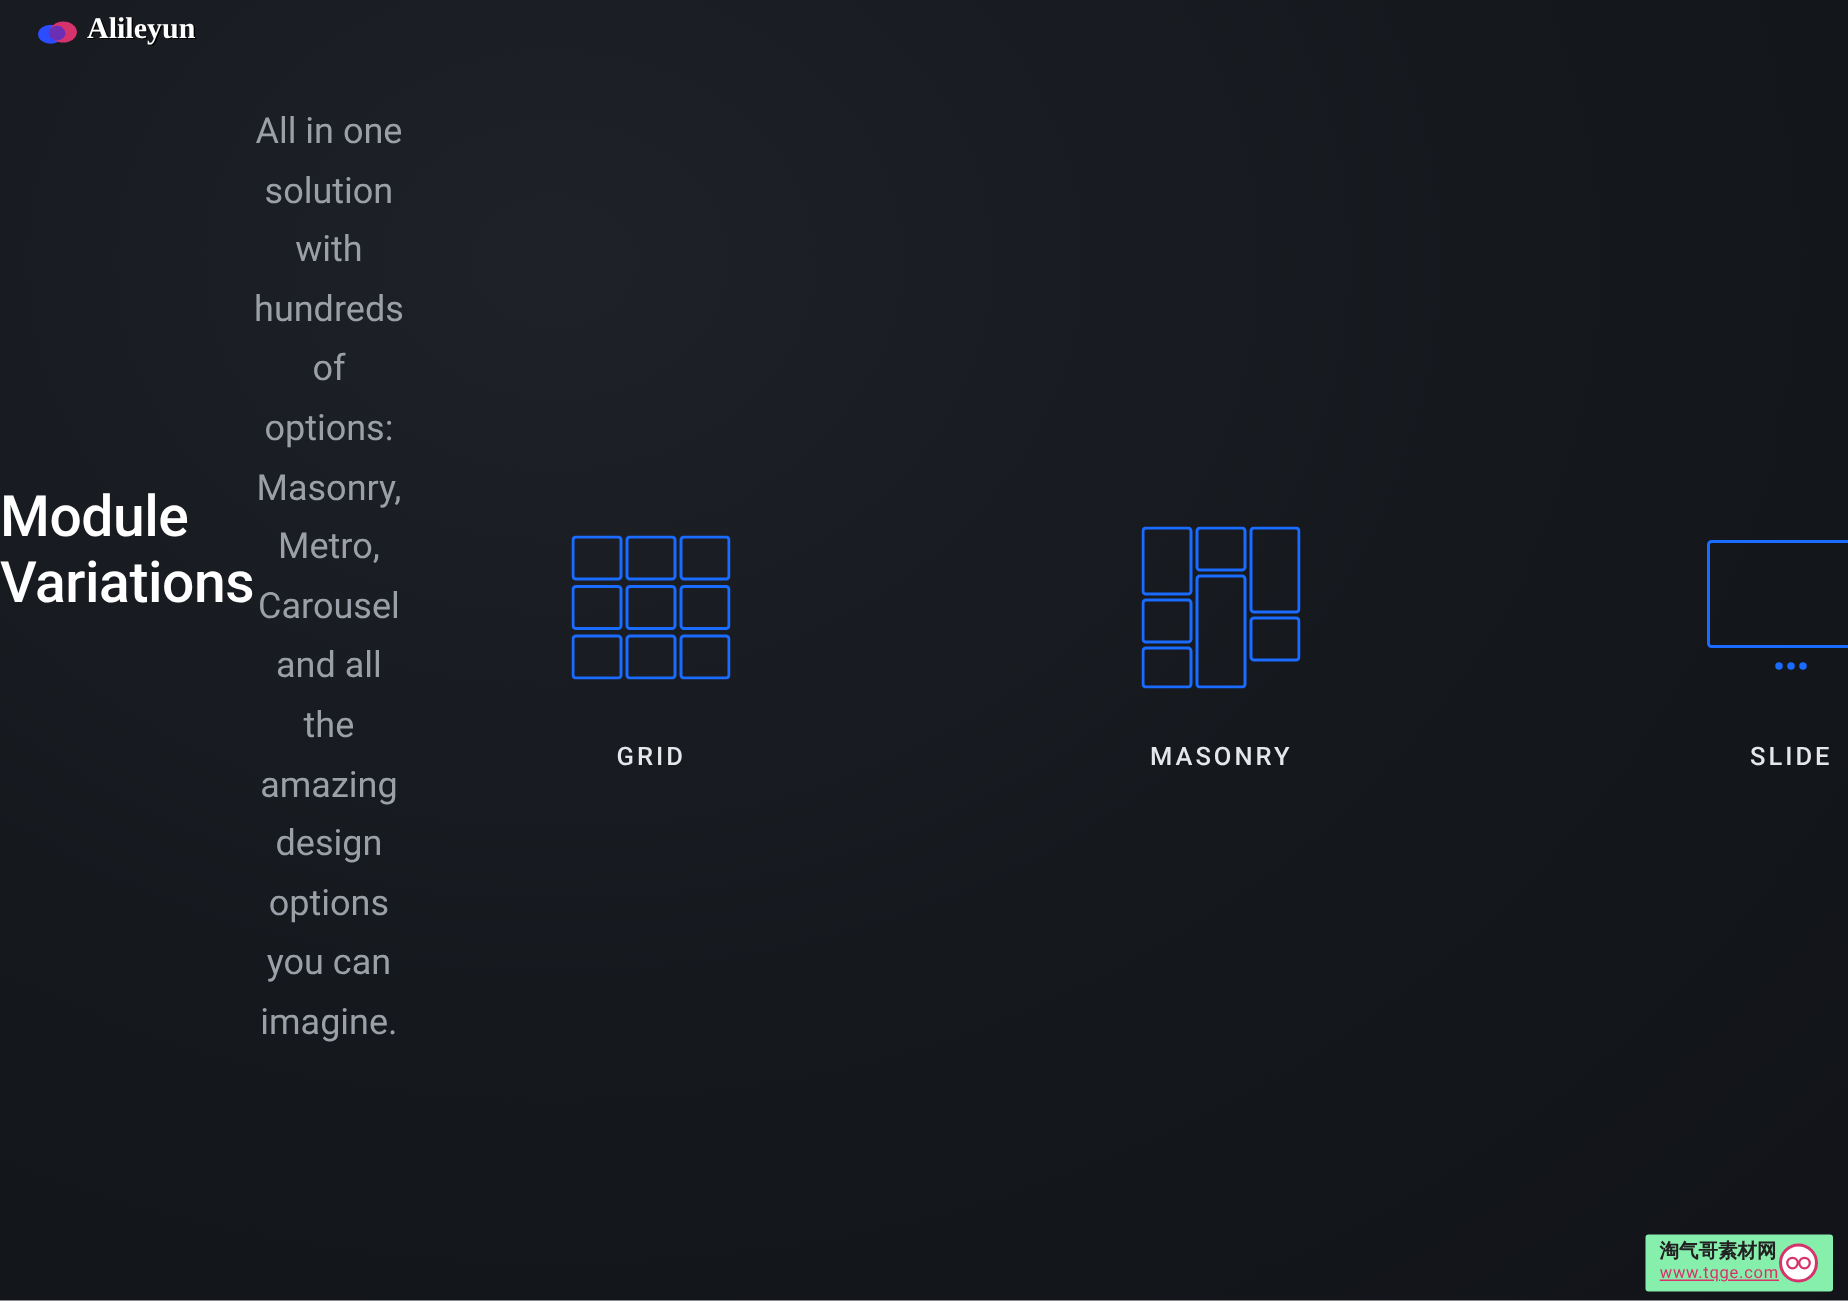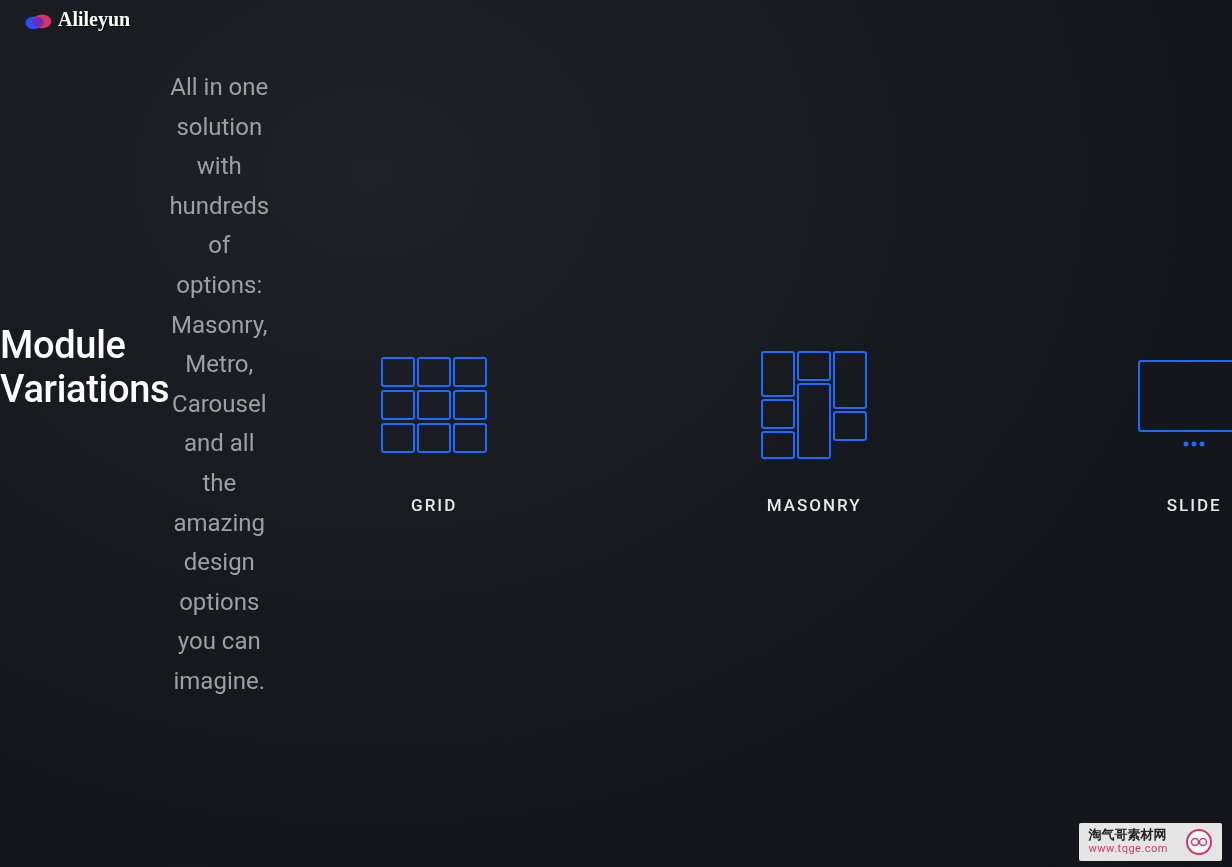--- a/index.html
+++ b/index.html
@@ -76,30 +76,30 @@
     .card-label {
       color: #e5e7eb;
       font-size: 17px;
       font-weight: 500;
       letter-spacing: 2px;
     }
     .watermark {
       position: absolute;
       bottom: 6px;
       right: 10px;
-      background: #e5e5e5;
+      background: #86efac;
       padding: 5px 10px;
       display: flex;
       align-items: center;
-      gap: 18px;
+      gap: 0;
       border-radius: 2px;
     }
     .watermark-text { display: flex; flex-direction: column; line-height: 1.15; }
     .watermark-cn { font-size: 13px; font-weight: 700; color: #222; }
-    .watermark-url { font-size: 11px; color: #d6336c; letter-spacing: 0.5px; }
+    .watermark-url { font-size: 11px; color: #d6336c; letter-spacing: 0.5px; text-decoration: underline; }
     .watermark-face {
       width: 26px; height: 26px; border-radius: 50%;
       border: 2px solid #d6336c; background: #fff;
       display: flex; align-items: center; justify-content: center;
     }
     svg { display: block; }
   </style>
 </head>
 <body>
 

